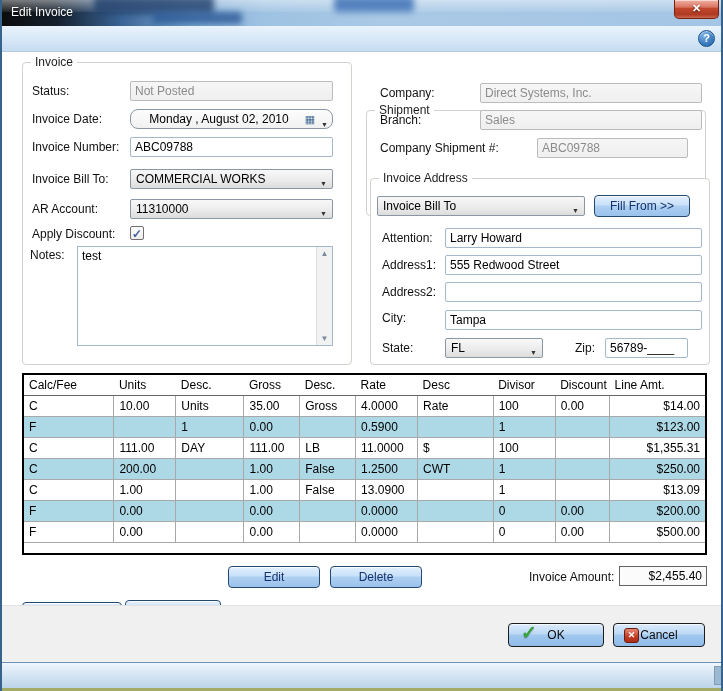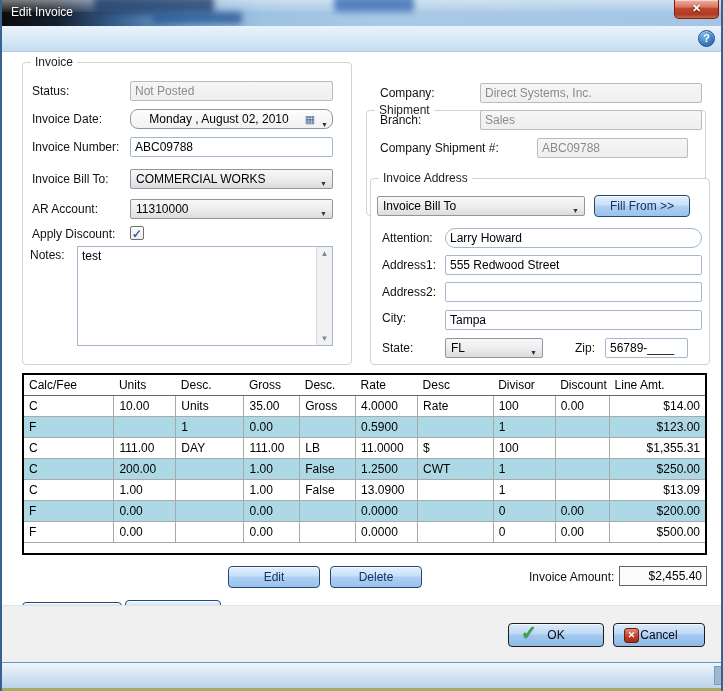--- a/index.html
+++ b/index.html
@@ -208,21 +208,21 @@
     <span class="group-label">Invoice Address</span>
   </div>
 
   <div class="combo" style="left:375px; top:196px; width:208px;">
     <span>Invoice Bill To</span>
     <span class="arrow">▼</span>
   </div>
   <div class="btn-blue" style="left:592px; top:195px; width:96px;">Fill From &gt;&gt;</div>
 
   <span class="flabel" style="left:380px; top:231px;">Attention:</span>
-  <div class="textbox" style="left:443px; top:228px; width:257px;border-radius:10px;">Larry Howard</div>
+  <div class="textbox" style="left:443px; top:228px; width:257px;">Larry Howard</div>
 
   <span class="flabel" style="left:380px; top:258px;">Address1:</span>
   <div class="textbox" style="left:443px; top:255px; width:257px;">555 Redwood Street</div>
 
   <span class="flabel" style="left:380px; top:285px;">Address2:</span>
   <div class="textbox" style="left:443px; top:282px; width:257px;"></div>
 
   <span class="flabel" style="left:380px; top:311px;">City:</span>
   <div class="textbox" style="left:443px; top:310px; width:257px;">Tampa</div>
 

